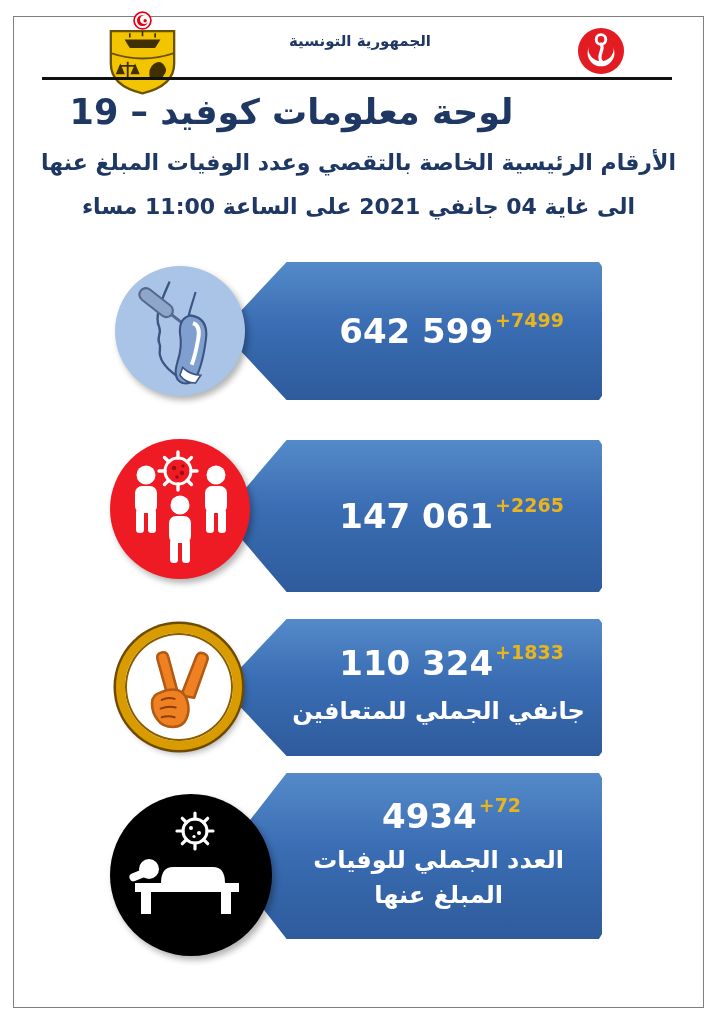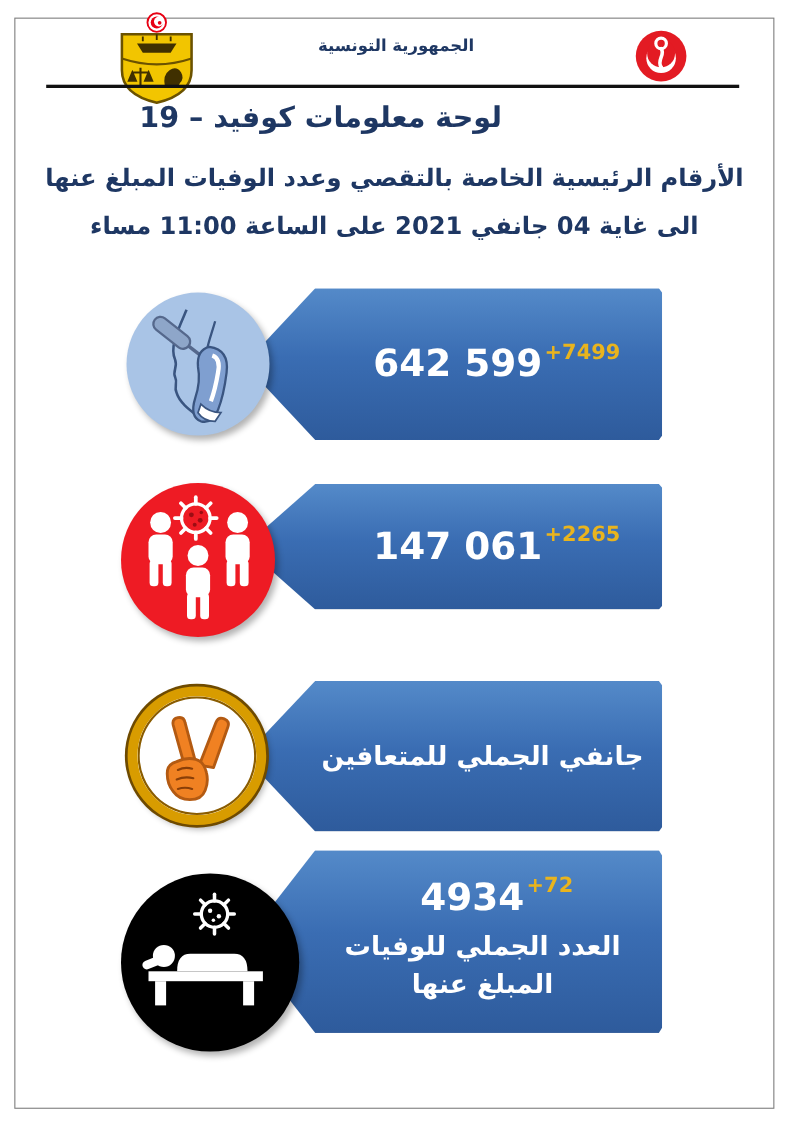--- a/index.html
+++ b/index.html
@@ -7,21 +7,21 @@
        font-family:"DejaVu Sans",sans-serif;}
   .abs{position:absolute;}
   .page-border{left:13px;top:16px;width:689px;height:990px;
        border:1.5px solid #7e7e7e;background:#fff;}
   
   .hdr-text{left:240px;top:28px;width:240px;text-align:center;color:#1e3763;
        font-weight:bold;font-size:15px;line-height:26px;}
   .hdr-rule{left:42px;top:77px;width:630px;height:3px;background:#111;}
   
   .title{left:0;top:92px;width:583px;text-align:center;color:#1e3763;
-       font-weight:bold;font-size:26px;direction:rtl;}
+       font-weight:bold;font-size:35px;direction:rtl;}
   .subtitle{left:0;width:717px;text-align:center;color:#1e3763;
        font-weight:bold;font-size:22px;direction:rtl;}
   .sub1{top:150px;} .sub2{top:194px;}
   
   .banner{left:222px;width:380px;
        background:linear-gradient(180deg,#548ac9 0%,#3a6db3 45%,#2e5b9c 100%);
        clip-path:polygon(0 50%,17% 0,99.2% 0,100% 3%,100% 97%,99.2% 100%,17% 100%);
        filter:drop-shadow(3px 4px 3px rgba(0,0,0,.35));}
   .banner-inner{position:absolute;left:17%;right:3%;top:0;bottom:0;
        display:flex;flex-direction:column;align-items:center;justify-content:center;
@@ -91,21 +91,21 @@
     <g transform="rotate(38 34 30)">
       <rect x="16" y="25" width="30" height="10" rx="5" fill="#8ea6c9" stroke="#55688c" stroke-width="1.6"></rect>
       <line x1="46" y1="30" x2="66" y2="30" stroke="#55688c" stroke-width="2.4"></line>
     </g>
     <path d="M58,38 q14,2 12,18 q-2,16 -6,26 q-4,10 -12,8 q-8,-3 -4,-16 q4,-12 2,-22 q-1,-12 8,-14 z" fill="#7f9fd0" stroke="#3a5580" stroke-width="1.6"></path>
     <path d="M60,44 q6,2 4,12 q-2,12 -5,20" fill="none" stroke="#fff" stroke-width="3"></path>
     <path d="M52,78 q6,6 14,6 l-4,6 q-8,0 -12,-6 z" fill="#fff" stroke="#3a5580" stroke-width="1.2"></path>
   </svg>
 </div>
 
-<div class="abs banner" style="top:440px;height:114px">
+<div class="abs banner" style="top:440px;height:152px">
   <div class="banner-inner">
     <div class="num"><span>147 061</span><sup>+2265</sup></div>
   </div>
 </div>
 <div class="abs badge" style="left:110px;top:439px;width:140px;height:140px;background:#ee1b24">
   <svg viewBox="-70 -70 140 140">
     <circle r="69" fill="#ee1b24"></circle>
     <g fill="#fff">
       <g transform="translate(-34,-8)">
         <circle cx="0" cy="-26" r="9.5"></circle>
@@ -143,20 +143,21 @@
           <circle cx="4" cy="2" r="2.2"></circle>
         <circle cx="-1" cy="6" r="1.8"></circle>
           <circle cx="5" cy="-5" r="1.6"></circle>
       </g>
     </g>
   </svg>
 </div>
 
 <div class="abs banner" style="top:619px;height:137px">
   <div class="banner-inner">
+    <div class="num"><span>110 324</span><sup>+1833</sup></div>
     <div class="lbl"><span>جانفي الجملي للمتعافين</span> <span class="u"></span></div>
   </div>
 </div>
 <div class="abs badge ring-badge" style="left:116px;top:624px;width:108px;height:108px">
   <svg viewBox="0 0 100 100">
     <g fill="#f08122" stroke="#b35a12" stroke-width="2.4" stroke-linejoin="round">
       <path d="M40,60 L30,24 q-1,-5 4,-6 q5,-1 6,4 l8,30 z"></path>
       <path d="M52,58 L66,22 q2,-5 7,-3 q5,2 3,7 l-12,34 z"></path>
       <path d="M33,55 q-8,2 -8,10 q0,9 5,15 q5,7 14,7 q10,0 13,-8 q3,-7 1,-15 q-2,-9 -9,-11 q-8,-2 -16,2 z"></path>
     </g>

